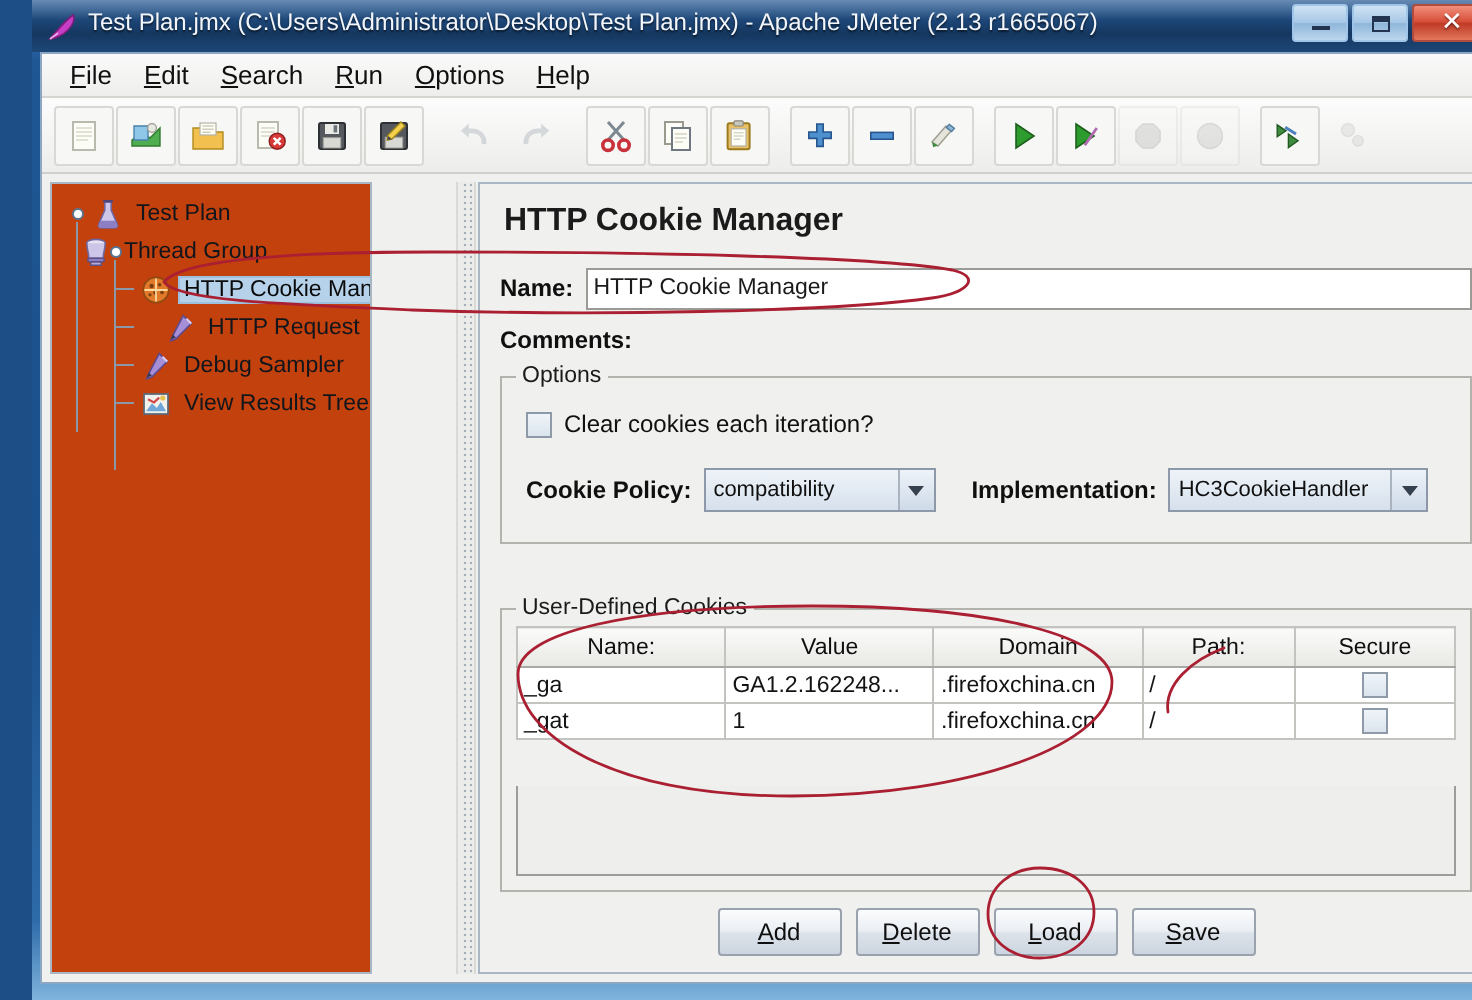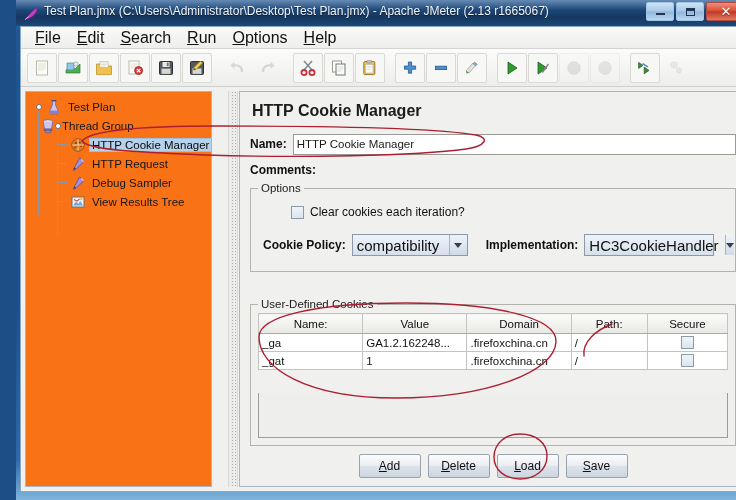--- a/index.html
+++ b/index.html
@@ -60,21 +60,21 @@
   }
 
   
   #menubar {
     position: absolute; left:0; top:0; width:100%; height: 22px;
     background: linear-gradient(to bottom, #fafafa, #eeeeec);
     border-bottom: 1px solid #d4d4d0;
     display: flex; align-items: center; padding-left: 6px;
   }
   .menu-item {
-    font-size: 16px; color: #101010; padding: 14px 8px; white-space:nowrap;
+    font-size: 13px; color: #101010; padding: 14px 8px; white-space:nowrap;
   }
   .menu-item .mn { text-decoration: underline; }
 
   
   #toolbar {
     position: absolute; left: 0; top: 22px; width: 100%; height: 38px;
     background: linear-gradient(to bottom, #fcfcfc, #ededeb);
     border-bottom: 1px solid #cfcfcb;
     display: flex; align-items: center; padding-left: 6px;
   }
@@ -84,22 +84,22 @@
     border-radius: 2px;
     display: flex; align-items: center; justify-content: center;
     position: relative;
   }
   .tb-btn.flat { border-color: transparent; background: transparent; }
   .tb-sep { width: 9px; height: 30px; }
   .tb-btn.dis { opacity: .35; }
 
   
   #left-pane {
-    position: absolute; left: 4px; top: 64px; width: 187px; height: 396px;
-    background: #f97316; border: 1px solid #a9b6c4;
+    position: absolute; left: 4px; top: 64px; width: 161px; height: 396px;
+    background: #c2410c; border: 1px solid #a9b6c4;
     overflow: hidden;
   }
   #divider {
     position: absolute; left: 207px; top: 64px; width: 10px; height: 396px;
     background: #ececeb;
     border-left: 1px solid #d9d9d6; border-right: 1px solid #d9d9d6;
   }
   #divider .grip {
     position:absolute; left:2px; top:0; width:5px; height:100%;
     background-image: radial-gradient(#9aa4b0 0.7px, transparent 0.8px);
@@ -171,32 +171,32 @@
     font-size: 11.5px; color: #1b1b1b;
   }
   #options-box { left: 10px; top: 96px; width: 486px; height: 84px; }
   #cookies-box { left: 10px; top: 212px; width: 486px; height: 142px; }
 
   .checkbox {
     width: 13px; height: 13px; border: 1px solid #8e9aa8;
     background: linear-gradient(to bottom, #eff4f9, #dbe4ee);
     display: inline-block; vertical-align: middle;
   }
-  #clear-row { position: absolute; left: 12px; top: 16px; display:flex; align-items:center;margin-left:28px; }
+  #clear-row { position: absolute; left: 12px; top: 16px; display:flex; align-items:center; }
   #clear-row .cb-label { font-size: 12px; color: #101010; margin-left: 6px; }
 
   #policy-row { position: absolute; left: 12px; top: 45px; display: flex; align-items: center; }
   .combo {
     height: 22px; border: 1px solid #8d99a8;
     background: linear-gradient(to bottom, #eef3f9, #d6e0ec);
     display: flex; align-items: center;
     margin-left: 6px;
   }
   .combo .val {
-    font-size: 15px; color: #101010; padding: 0 6px 0 4px; white-space: nowrap;
+    font-size: 11px; color: #101010; padding: 0 6px 0 4px; white-space: nowrap;
   }
   .combo .arrow-cell {
     width: 18px; height: 100%; border-left: 1px solid #aab4c0;
     display: flex; align-items: center; justify-content: center;
     background: linear-gradient(to bottom, #eef3f9, #cfdae8);
   }
   .dn-arrow {
     width: 0; height: 0; border-left: 4px solid transparent;
     border-right: 4px solid transparent; border-top: 5px solid #35414f;
   }
@@ -485,21 +485,21 @@
                 <circle cx="11" cy="9.2" r=".9"></circle>
                 <circle cx="5" cy="10.4" r=".8"></circle>
               </g>
             <g stroke="#fbd79a" stroke-width=".9">
                 <path d="M2.2 8h11.6M8 2.2v11.6"></path>
               </g>
           </svg>
           <span class="lbl">HTTP Cookie Manager</span>
         </div>
 
-        <div class="tree-row" style="padding-left:44px;">
+        <div class="tree-row" style="padding-left:56px;">
           <div class="guide" style="left:31px; top:9px; width:10px; height:1px;"></div>
           <svg class="tree-icon" viewBox="0 0 16 16">
             <path d="M9.6 1.8l4 4-7.6 7.6-2.6 1 1-2.6z" fill="#a78fd8" stroke="#5c4b8e" stroke-width=".8"></path>
             <path d="M11.2 3.4l2.4 2.4" stroke="#d8cbf0" stroke-width="1.1"></path>
             <path d="M3.4 13.8l1-2.6 1.6 1.6z" fill="#3c3752"></path>
           </svg>
           <span class="lbl">HTTP Request</span>
         </div>
 
         <div class="tree-row" style="padding-left:44px;">

